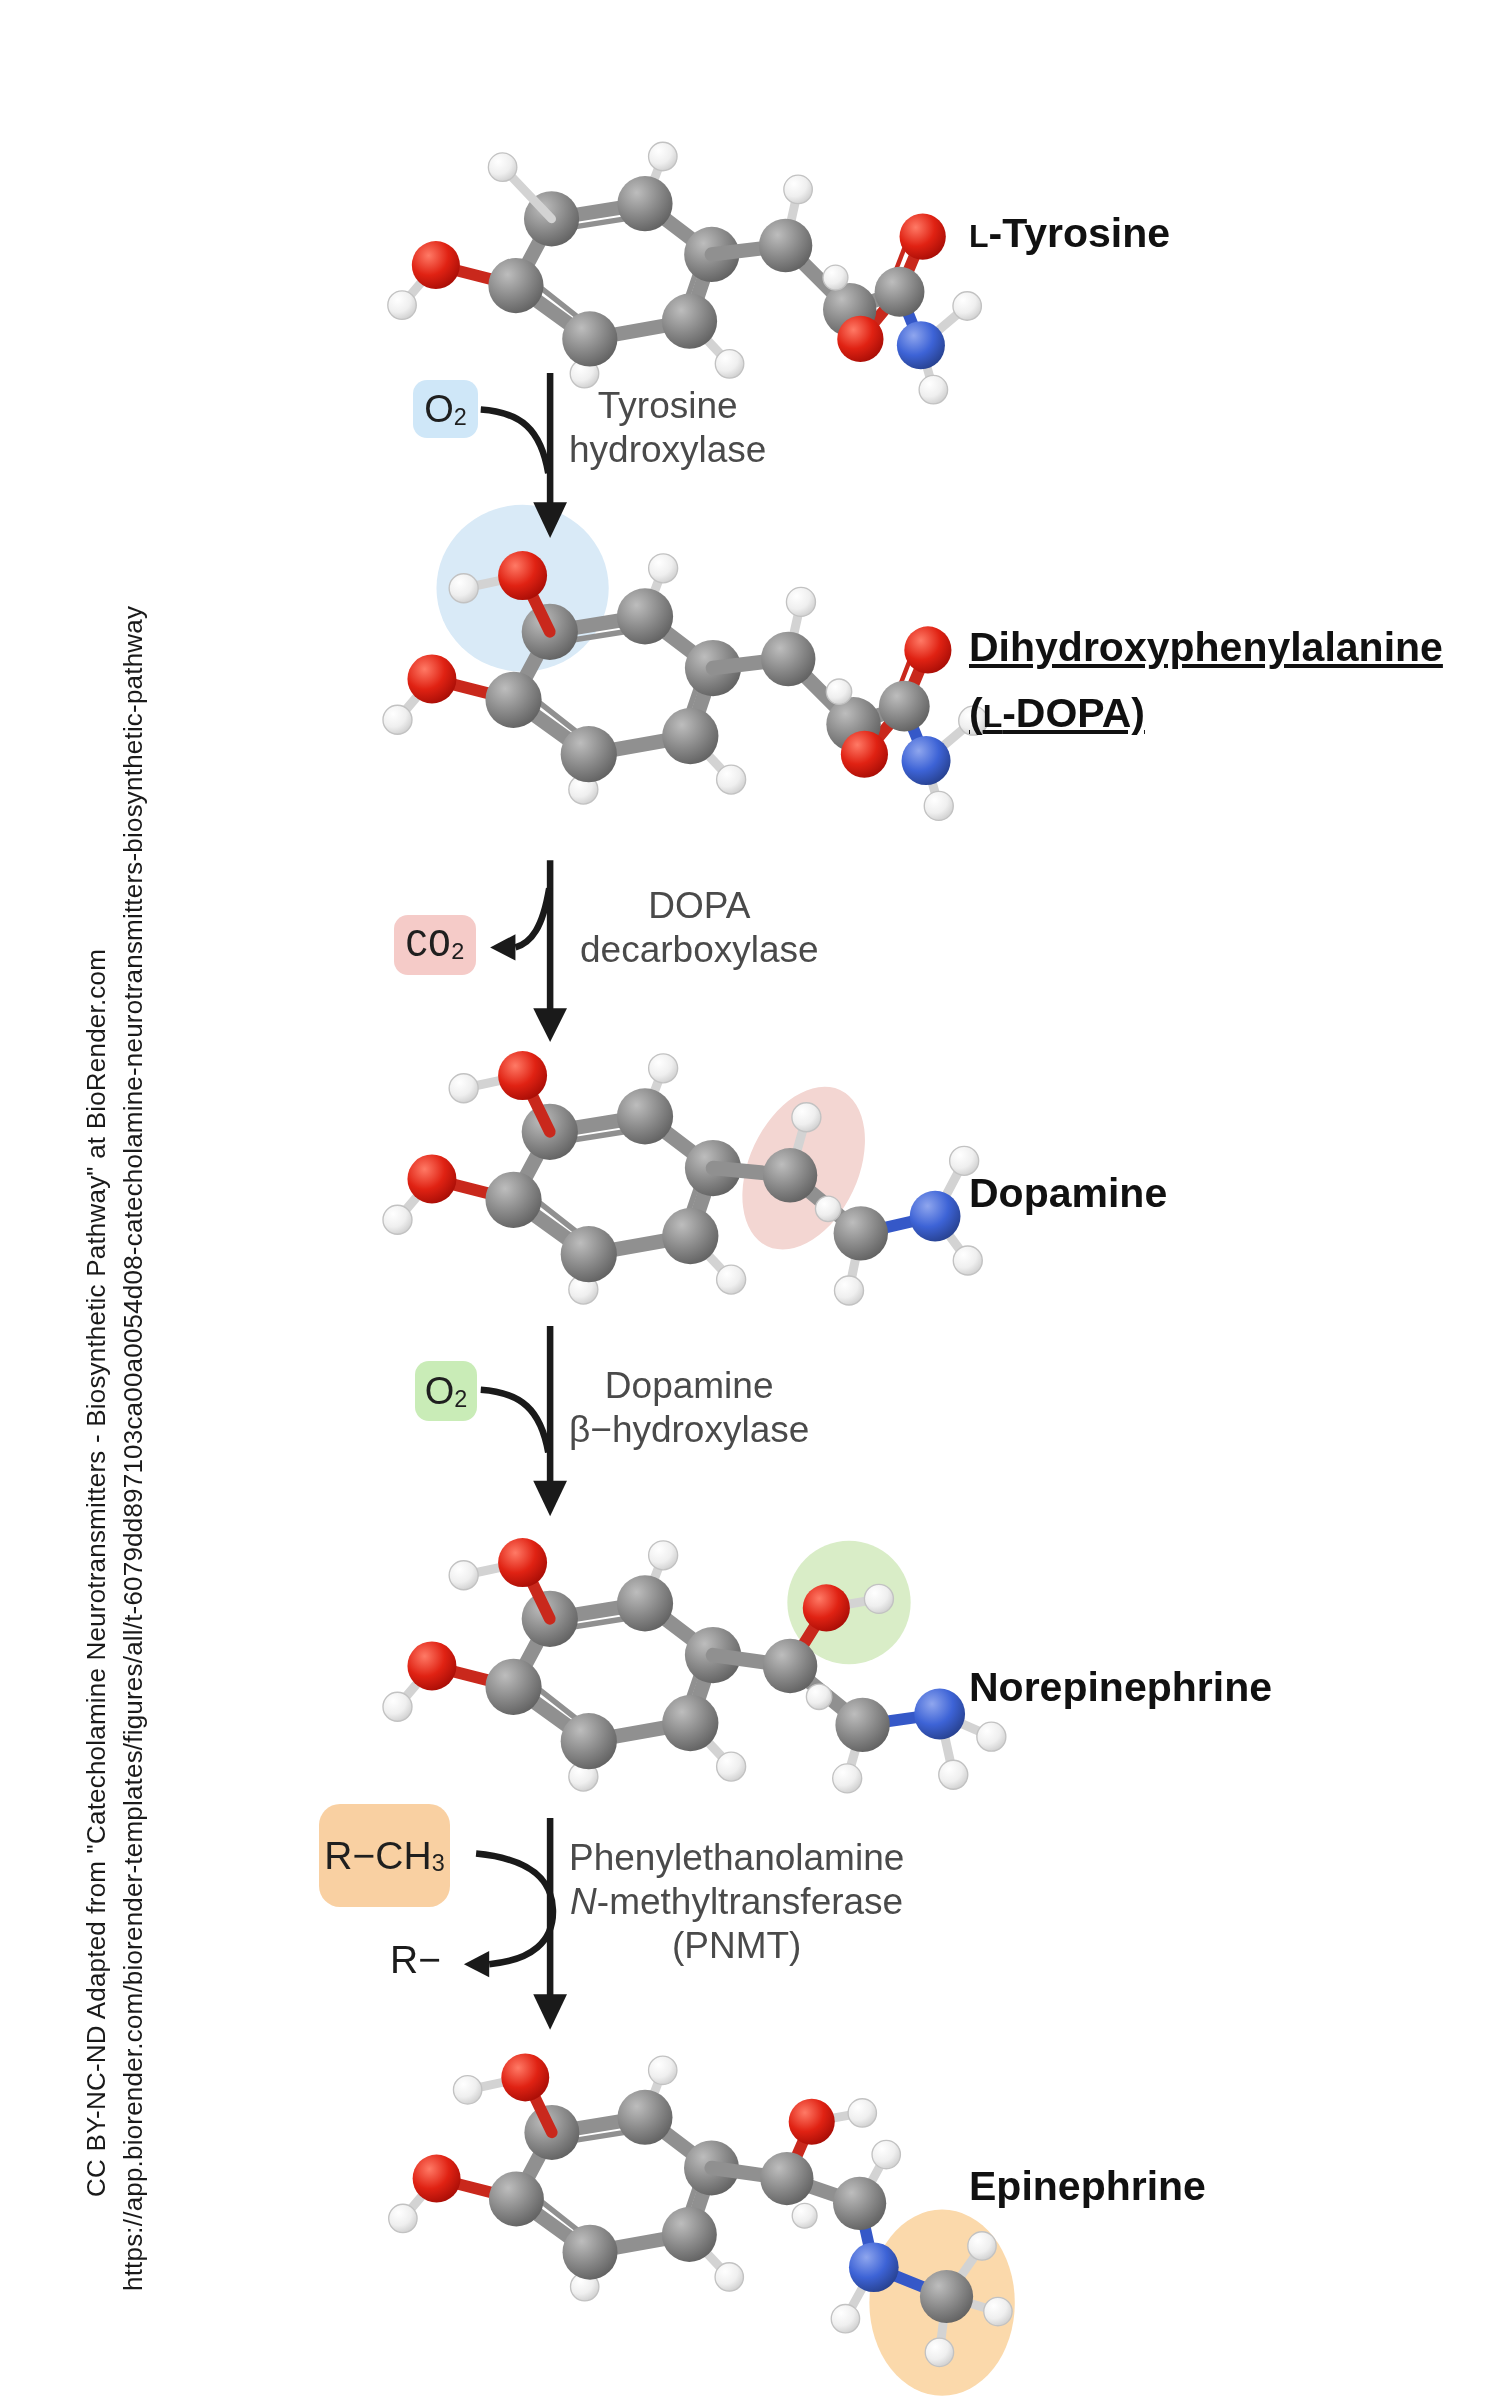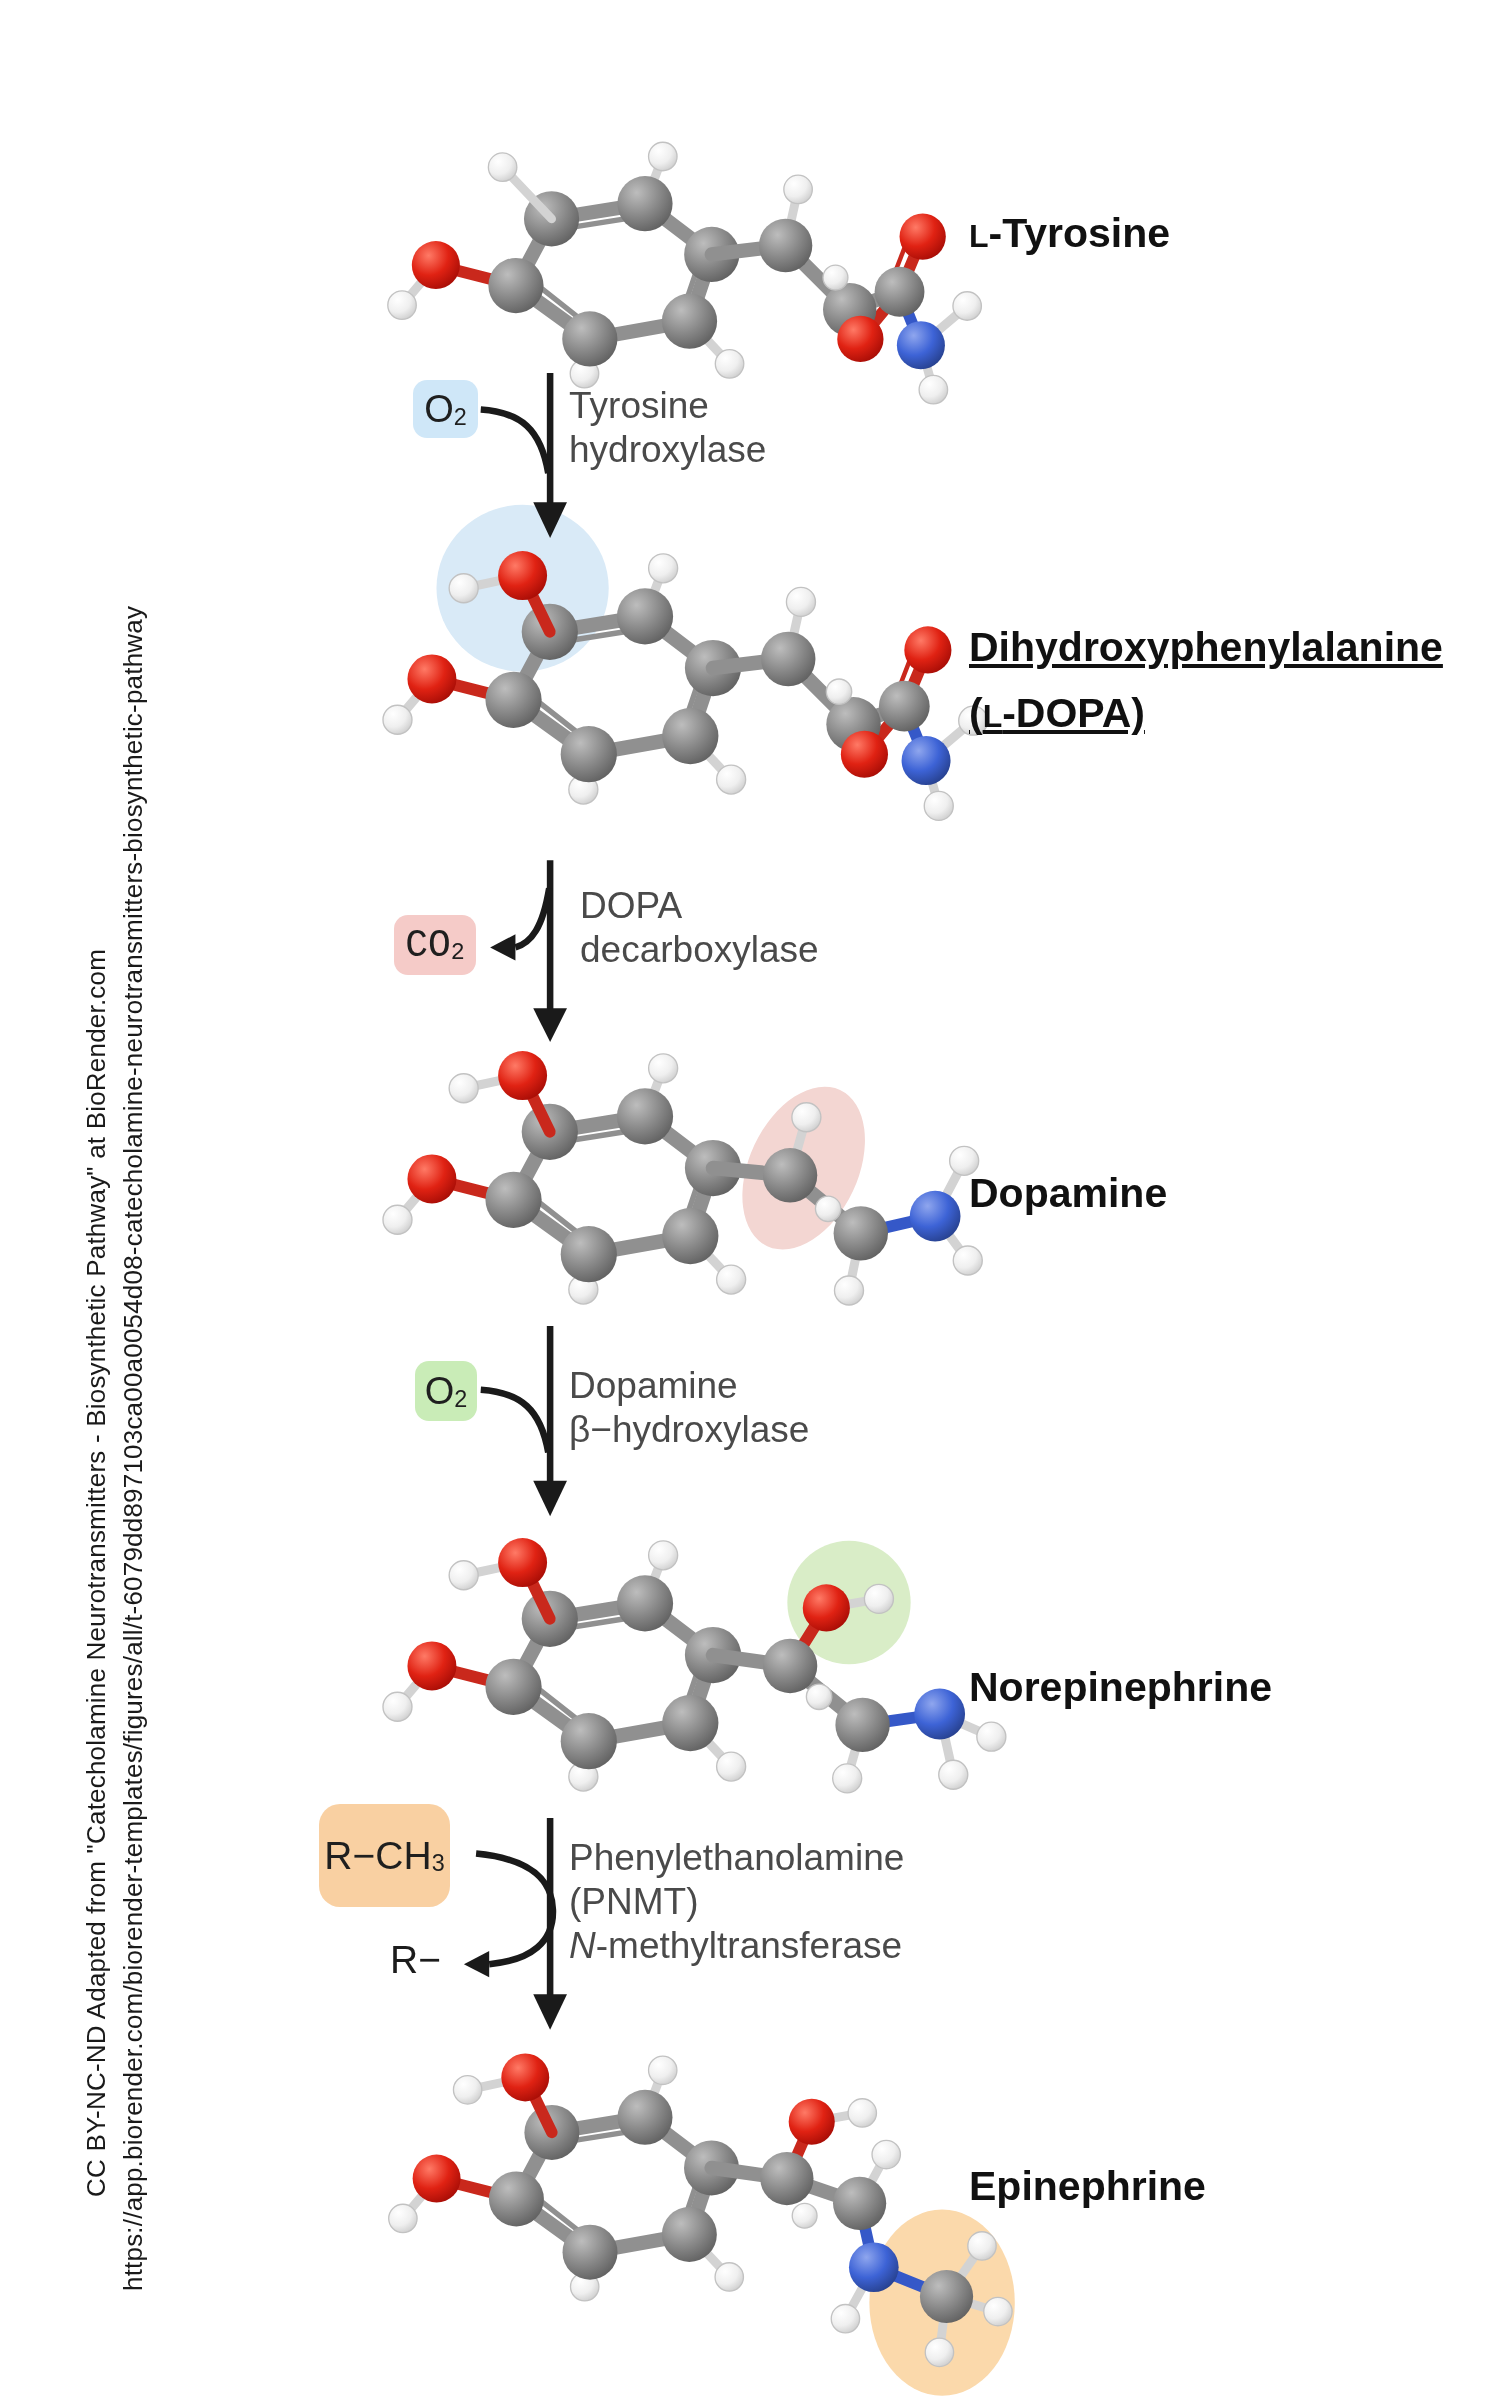--- a/index.html
+++ b/index.html
@@ -3,21 +3,21 @@
 <meta charset="utf-8">
 <style>
   html,body{margin:0;padding:0;background:#fff;}
   #canvas{position:relative;width:1506px;height:2399px;background:#fff;
           font-family:"Liberation Sans", sans-serif;overflow:hidden;}
   svg{position:absolute;overflow:visible;}
   .attr-line{position:absolute;font-size:26px;color:#1a1a1a;white-space:nowrap;
              transform:rotate(-90deg);transform-origin:0 0;letter-spacing:0.2px;}
   .mol-label{position:absolute;font-weight:700;font-size:41px;color:var(--label-text,#111);line-height:66px;}
   .sc{font-size:32px;}
-  .enzyme{position:absolute;font-size:37px;line-height:44px;color:var(--enzyme-text,#4a4a4a);}
+  .enzyme{position:absolute;font-size:37px;line-height:44px;color:var(--enzyme-text,#4a4a4a);text-align:center;}
   .badge{position:absolute;display:flex;align-items:center;justify-content:center;
          font-size:38px;color:#1f1f1f;border-radius:14px;}
   .badge .sub, .inline-sub{font-size:23.4px;transform:translateY(8.4px);}
   .badge-o2-blue{background:var(--cofactor-o2-blue-bg,#cfe7f8);}
   .badge-co2-pink{background:var(--byproduct-co2-pink-bg,#f5cbc8);}
   .badge-o2-green{background:var(--cofactor-o2-green-bg,#c9ecb7);}
   .badge-rch3-orange{background:var(--cofactor-rch3-orange-bg,#f9d0a2);border-radius:21px;font-size:39px;}
   .byproduct-text{position:absolute;font-size:39px;color:#1c1c1c;}
   
   .bC{stroke:#909090;stroke-width:16;stroke-linecap:round;}
@@ -222,22 +222,22 @@
     </g>
   </svg>
   <div class="mol-label" style="left:969px;top:1654px;text-align:right;">Norepinephrine</div>
 
   <div class="badge badge-rch3-orange" style="left:319px;top:1804px;width:131px;height:103px;">
     <span>R−CH</span>
       <span class="sub">3</span>
   </div>
   <div class="enzyme" style="left:569px;top:1836px;">
     <div>Phenylethanolamine</div>
+    <div><i>N</i><span>-methyltransferase</span></div>
     <div>(PNMT)</div>
-    <div><i>N</i><span>-methyltransferase</span></div>
   </div>
   <div class="byproduct-text" style="left:390px;top:1938px;">R−</div>
 
   <svg style="left:345px;top:2026px;" width="600" height="337" viewBox="0 0 640 380">
     <ellipse cx="655" cy="312" rx="82" ry="105" style="fill:var(--highlight-orange,#fbd9ab)"></ellipse>
     <use href="#ring-base"></use>
     <use href="#oh-top"></use>
     <g>
       <line class="bC" x1="395" y1="160" x2="480" y2="172"></line>
       <line class="bO" x1="480" y1="172" x2="508" y2="108"></line>

